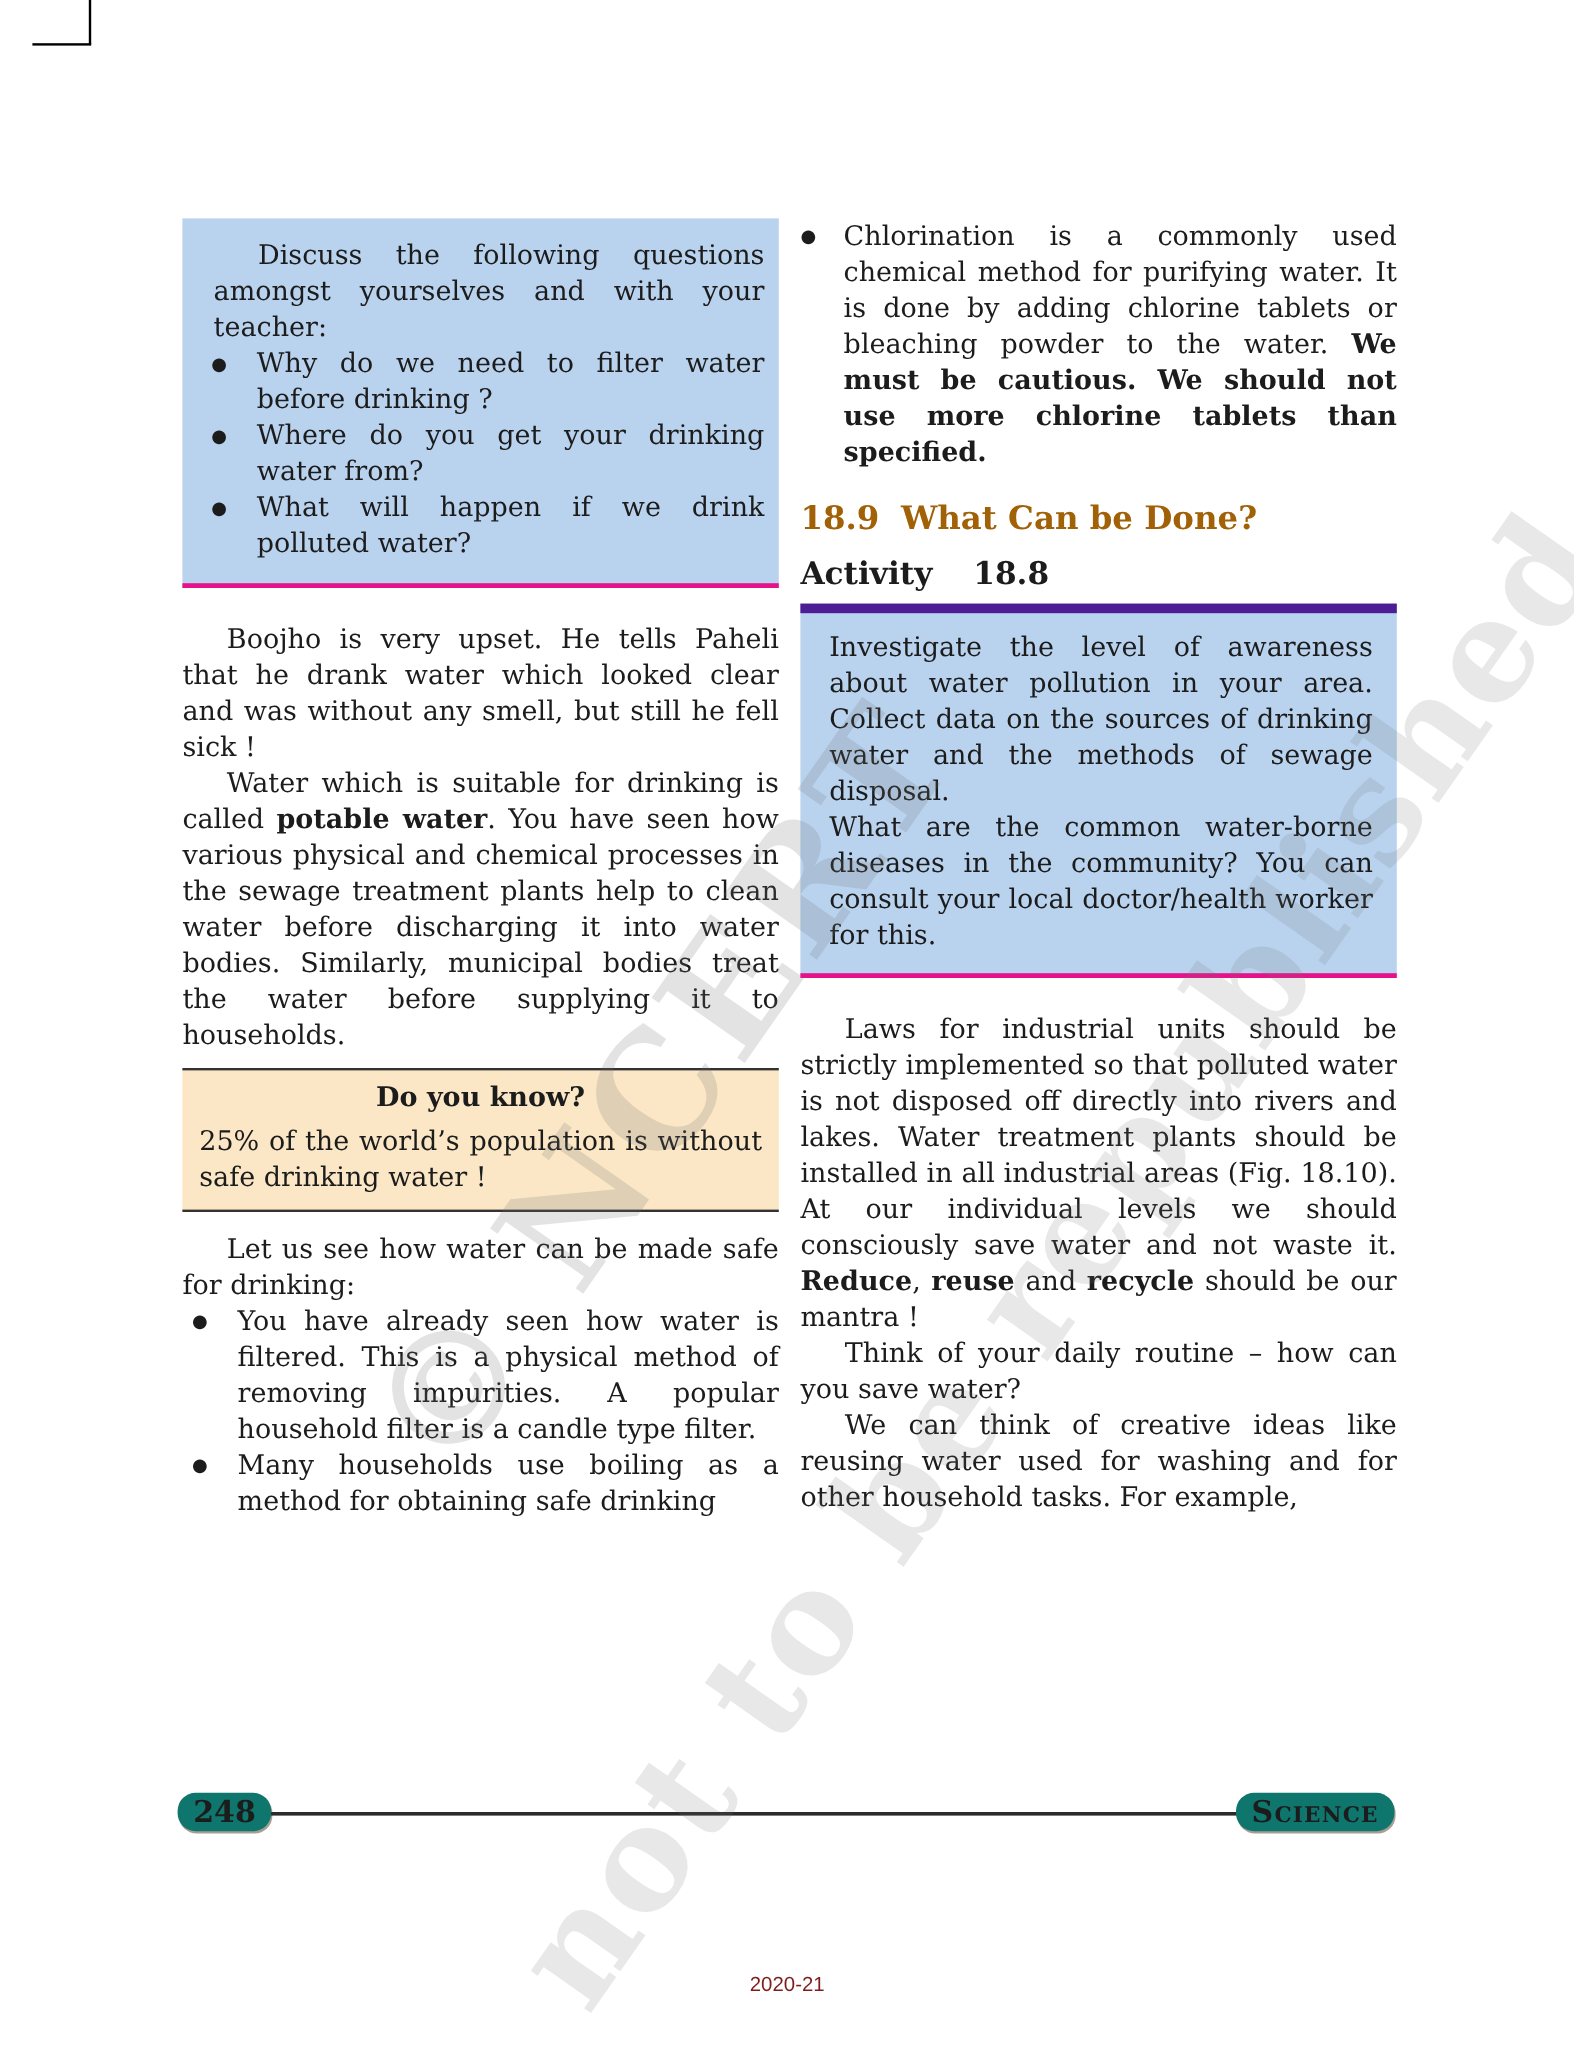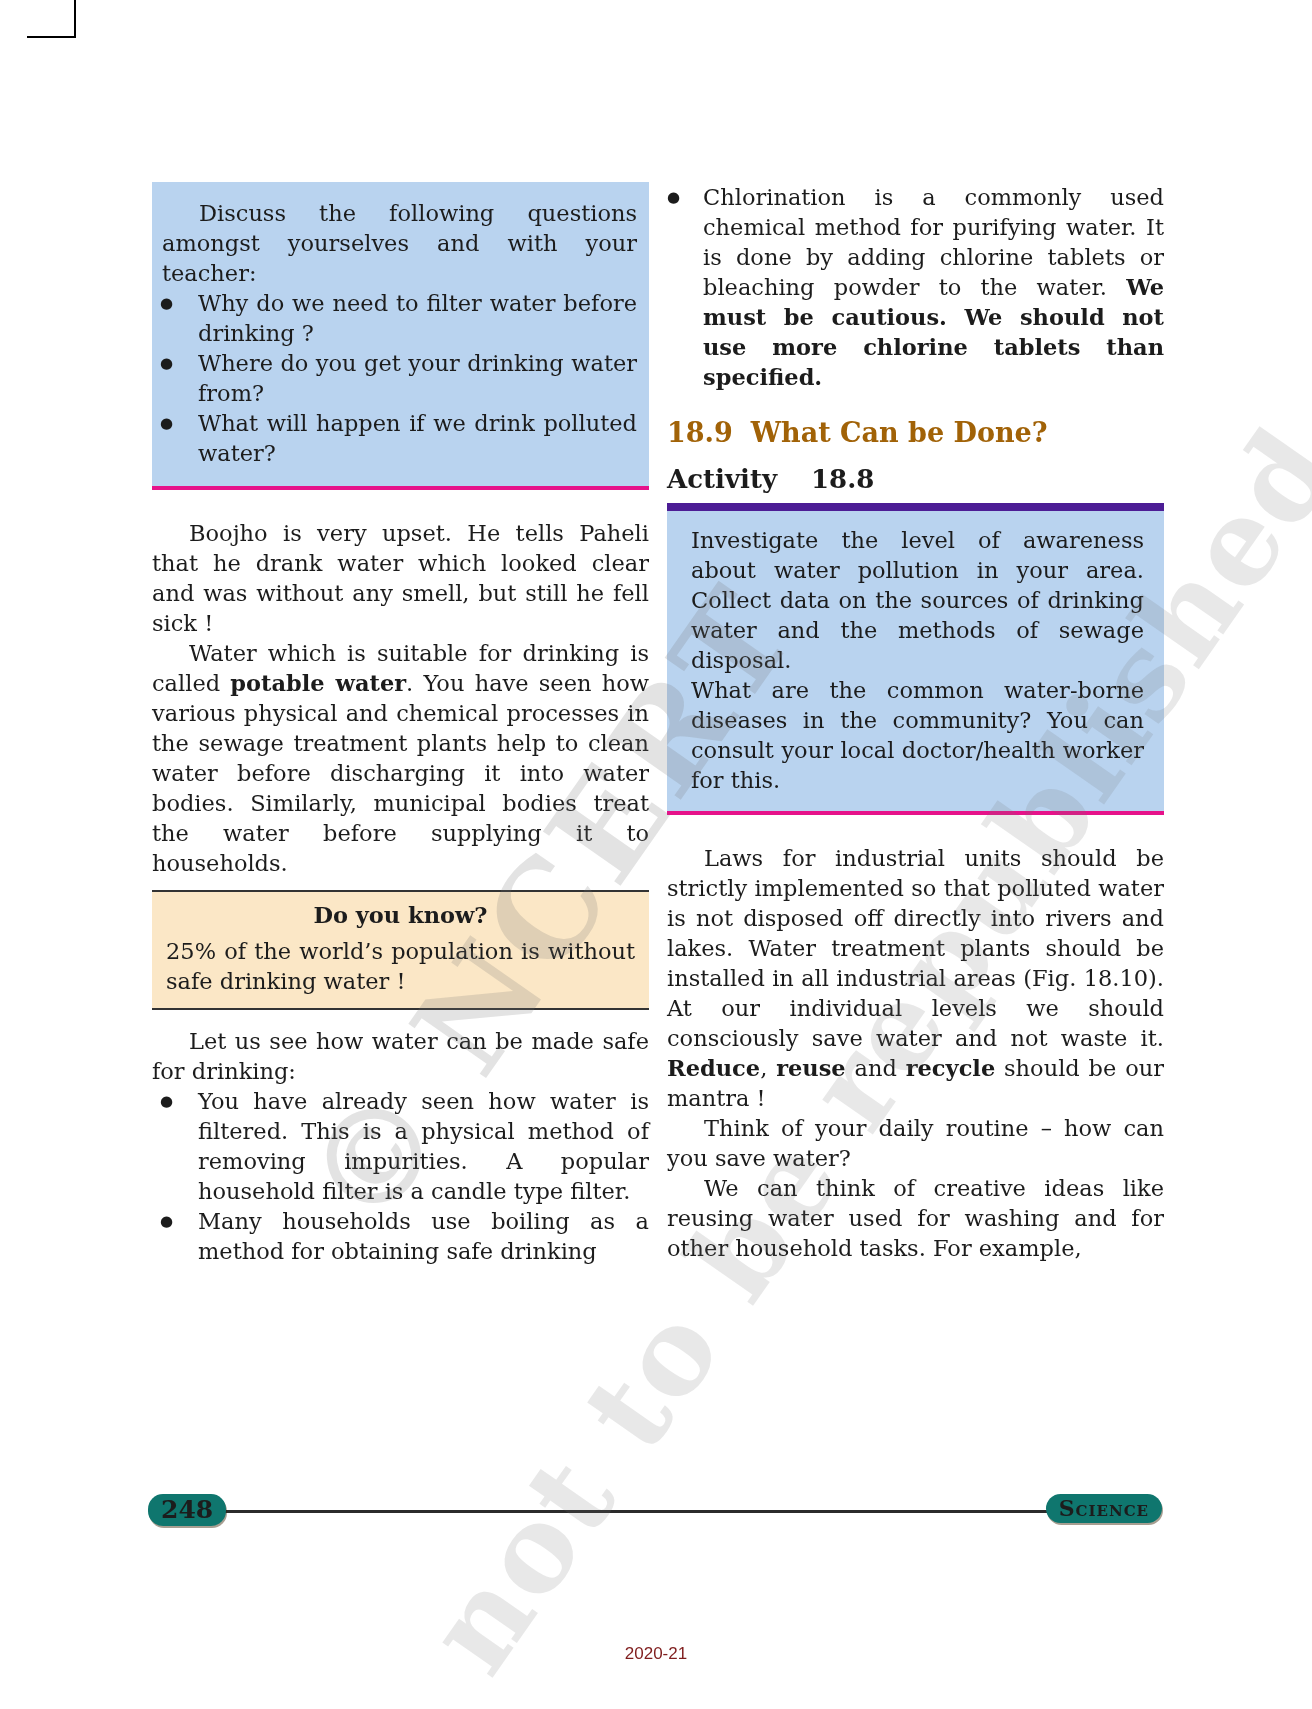--- a/index.html
+++ b/index.html
@@ -11,21 +11,21 @@
   .crop-v{position:absolute;left:74px;top:0;width:2px;height:37px;background:#000;}
   .crop-h{position:absolute;left:27px;top:36px;width:49px;height:2px;background:#000;}
 
   
   .content{position:absolute;left:152px;top:182px;width:1012px;display:flex;gap:18px;}
   .col{width:497px;font-size:22.5px;line-height:30px;text-align:justify;}
   p{margin:0;}
   .indent{text-indent:37px;}
 
   
-  .disc-box{background:#b9d3ef;border-bottom:4px solid #e6128a;padding:16px 12px 18px 0;margin-bottom:28px;}
+  .disc-box{background:#b9d3ef;border-bottom:4px solid #e6128a;padding:16px 12px 18px 16px;margin-bottom:28px;}
   .disc-box .intro{text-indent:37px;padding-left:10px;}
 
   .bullet-row{display:flex;}
   .bullet-marker{flex:0 0 38px;padding-left:8px;font-size:15px;line-height:30px;}
   .bullet-text{flex:1;}
 
   
   .dyk-box{background:#fbe7c6;border-top:2px solid #333;border-bottom:2px solid #333;
     padding:8px 14px 12px;margin:12px 0 16px;}
   .dyk-title{text-align:center;font-weight:bold;margin-bottom:6px;}
@@ -43,21 +43,21 @@
 
   .hang-row{display:flex;}
   .hang-marker{flex:0 0 36px;font-size:15px;line-height:30px;}
   .hang-text{flex:1;}
 
   
   .footer-rule{position:absolute;left:198px;top:1510px;width:908px;height:3px;background:#2b2b2b;}
   .page-badge{position:absolute;background:#0f766e;border-radius:15px;
     font-weight:bold;box-shadow:1px 2px 0 rgba(60,40,10,0.45);padding:1px 13px 2px;}
   .badge-left{left:148px;top:1494px;font-size:25px;}
-  .badge-right{right:150px;top:1494px;font-size:22px;font-variant:small-caps;letter-spacing:1px;}
+  .badge-right{right:150px;top:1494px;font-size:25px;font-variant:small-caps;letter-spacing:1px;}
   .year-label{position:absolute;left:0;top:1644px;width:100%;text-align:center;
     font-family:"Liberation Sans","DejaVu Sans",sans-serif;font-size:17px;color:#7f1d1d;}
 
   
   .wm{position:absolute;white-space:nowrap;font-weight:bold;pointer-events:none;z-index:9;}
   .wm1{font-size:130px;letter-spacing:6px;color:rgba(115,115,115,0.20);
     left:180px;top:830px;transform:rotate(-55deg);transform-origin:center;}
   .wm2{font-size:118px;letter-spacing:3px;color:rgba(115,115,115,0.16);
     left:140px;top:980px;transform:rotate(-55deg);transform-origin:center;}
 </style>

